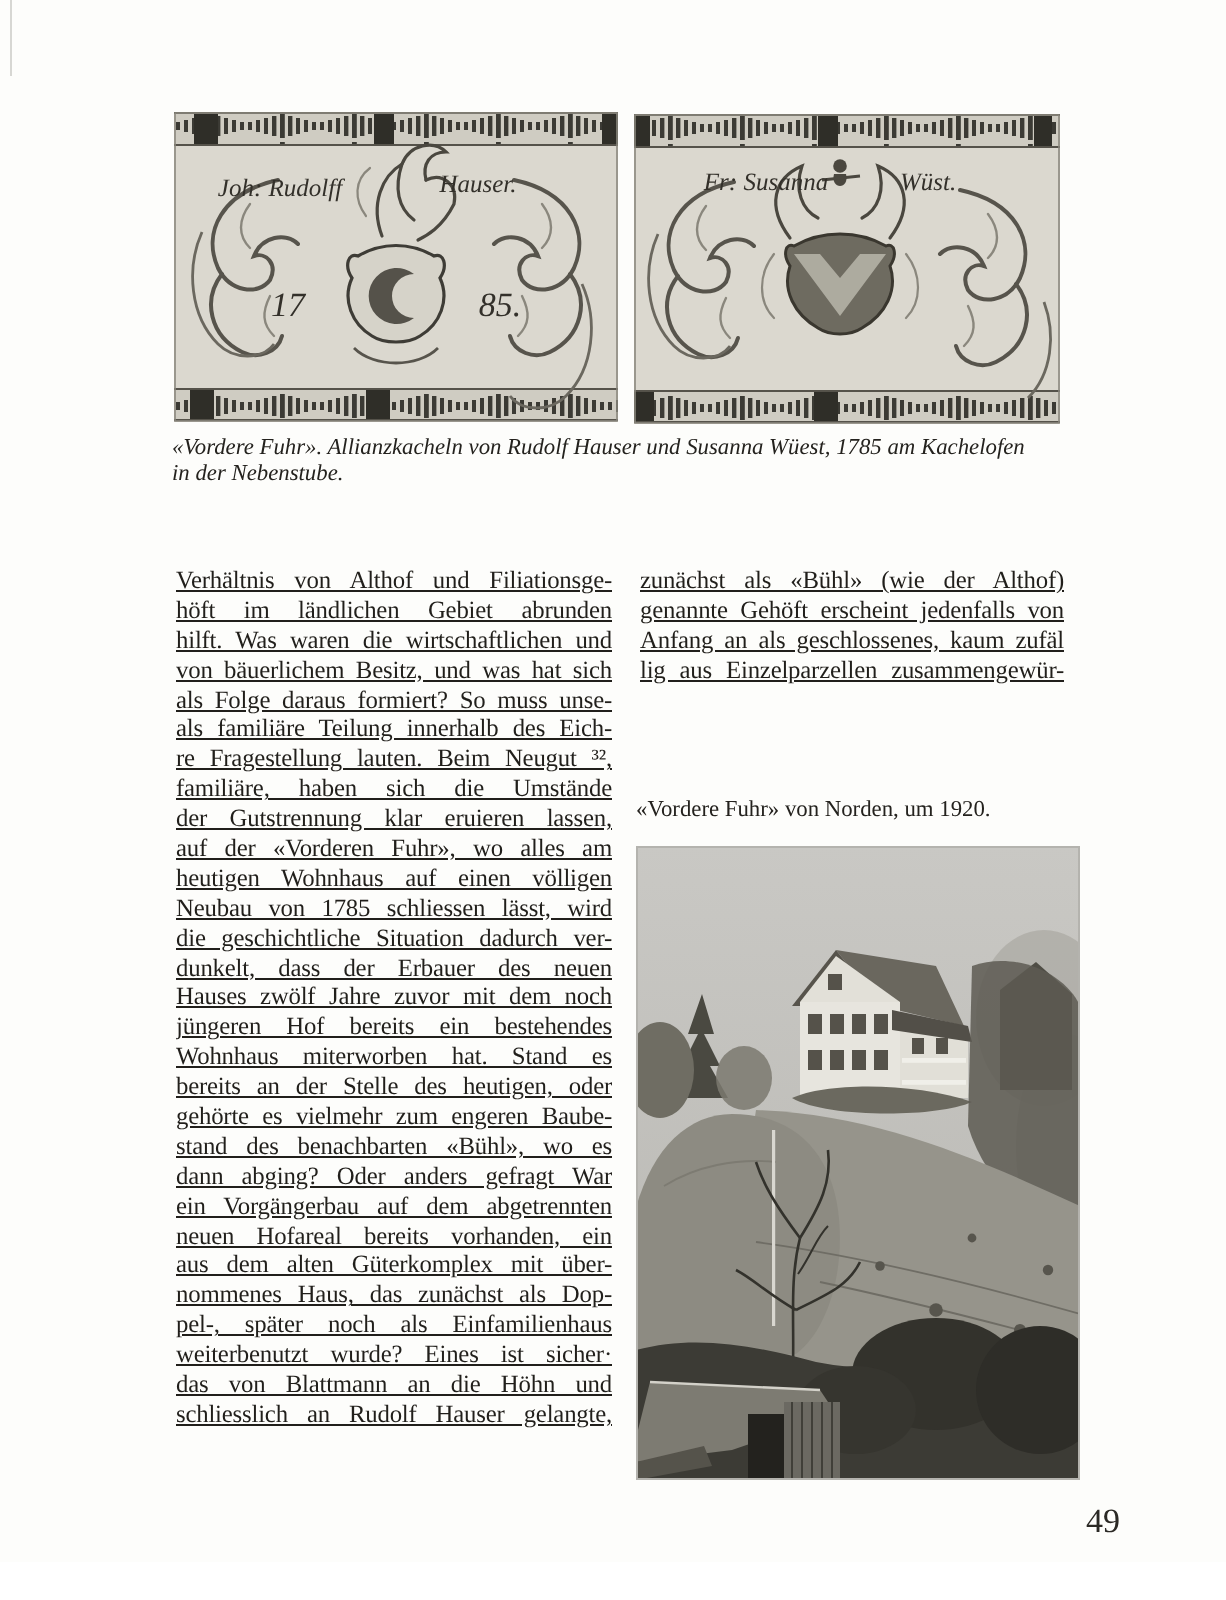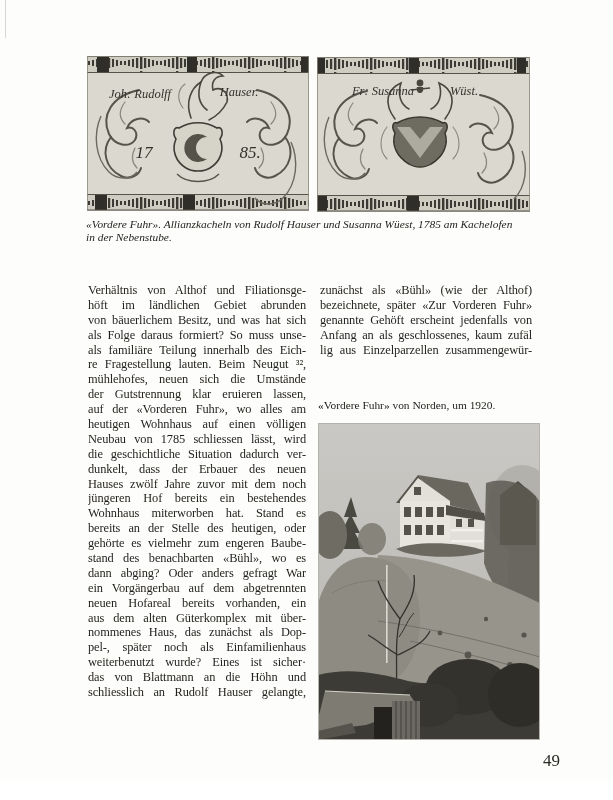--- a/index.html
+++ b/index.html
@@ -21,20 +21,21 @@
   .capline{white-space:nowrap;font-style:italic;}
 
   
   .col{position:absolute;top:283px;color:#211f1b;font-size:12.4px;letter-spacing:-0.1px;}
   .col-left{left:88px;width:218px;}
   .col-right{left:320px;width:212px;}
   .jline{
     height:14.9px;line-height:14.9px;overflow:hidden;
     text-align:justify;text-align-last:justify;
     word-spacing:-1.2px;
+    text-decoration:underline;
   }
 
   
   .photo-caption{
     position:absolute;left:318px;top:399px;width:222px;
     font-size:11.4px;color:#24221e;
   }
   .photo{position:absolute;left:318px;top:423px;width:222px;height:317px;}
 
   .page-number{
@@ -165,25 +166,26 @@
   </svg>
 
   <figcaption class="tile-caption">
       <div class="capline">«Vordere Fuhr». Allianzkacheln von Rudolf Hauser und Susanna Wüest, 1785 am Kachelofen</div>
       <div class="capline">in der Nebenstube.</div>
     </figcaption>
 
   <div class="col col-left">
       <div class="jline">Verhältnis von Althof und Filiationsge-</div>
       <div class="jline">höft im ländlichen Gebiet abrunden</div>
+      <div class="jline">hilft. Was waren die wirtschaftlichen und</div>
       <div class="jline">von bäuerlichem Besitz, und was hat sich</div>
       <div class="jline">als Folge daraus formiert? So muss unse-</div>
       <div class="jline">als familiäre Teilung innerhalb des Eich-</div>
       <div class="jline">re Fragestellung lauten. Beim Neugut ³²,</div>
-      <div class="jline">mühlehofes, neuen sich die Umstände</div>
+      <div class="jline">familiäre, haben sich die Umstände</div>
       <div class="jline">der Gutstrennung klar eruieren lassen,</div>
       <div class="jline">auf der «Vorderen Fuhr», wo alles am</div>
       <div class="jline">heutigen Wohnhaus auf einen völligen</div>
       <div class="jline">Neubau von 1785 schliessen lässt, wird</div>
       <div class="jline">die geschichtliche Situation dadurch ver-</div>
       <div class="jline">dunkelt, dass der Erbauer des neuen</div>
       <div class="jline">Hauses zwölf Jahre zuvor mit dem noch</div>
       <div class="jline">jüngeren Hof bereits ein bestehendes</div>
       <div class="jline">Wohnhaus miterworben hat. Stand es</div>
       <div class="jline">bereits an der Stelle des heutigen, oder</div>
@@ -194,21 +196,20 @@
       <div class="jline">neuen Hofareal bereits vorhanden, ein</div>
       <div class="jline">aus dem alten Güterkomplex mit über-</div>
       <div class="jline">nommenes Haus, das zunächst als Dop-</div>
       <div class="jline">pel-, später noch als Einfamilienhaus</div>
       <div class="jline">weiterbenutzt wurde? Eines ist sicher·</div>
       <div class="jline">das von Blattmann an die Höhn und</div>
       <div class="jline">schliesslich an Rudolf Hauser gelangte,</div>
     </div>
   <div class="col col-right">
       <div class="jline">zunächst als «Bühl» (wie der Althof)</div>
-      <div class="jline">bezeichnete, später «Zur Vorderen Fuhr»</div>
       <div class="jline">genannte Gehöft erscheint jedenfalls von</div>
       <div class="jline">Anfang an als geschlossenes, kaum zufäl</div>
       <div class="jline">lig aus Einzelparzellen zusammengewür-</div>
     </div>
 
   <div class="photo-caption">«Vordere Fuhr» von Norden, um 1920.</div>
 
   <svg class="photo" viewBox="0 0 222 317">
     <rect width="222" height="317" fill="url(#sky)"></rect>
     <g fill="#a3a199">

